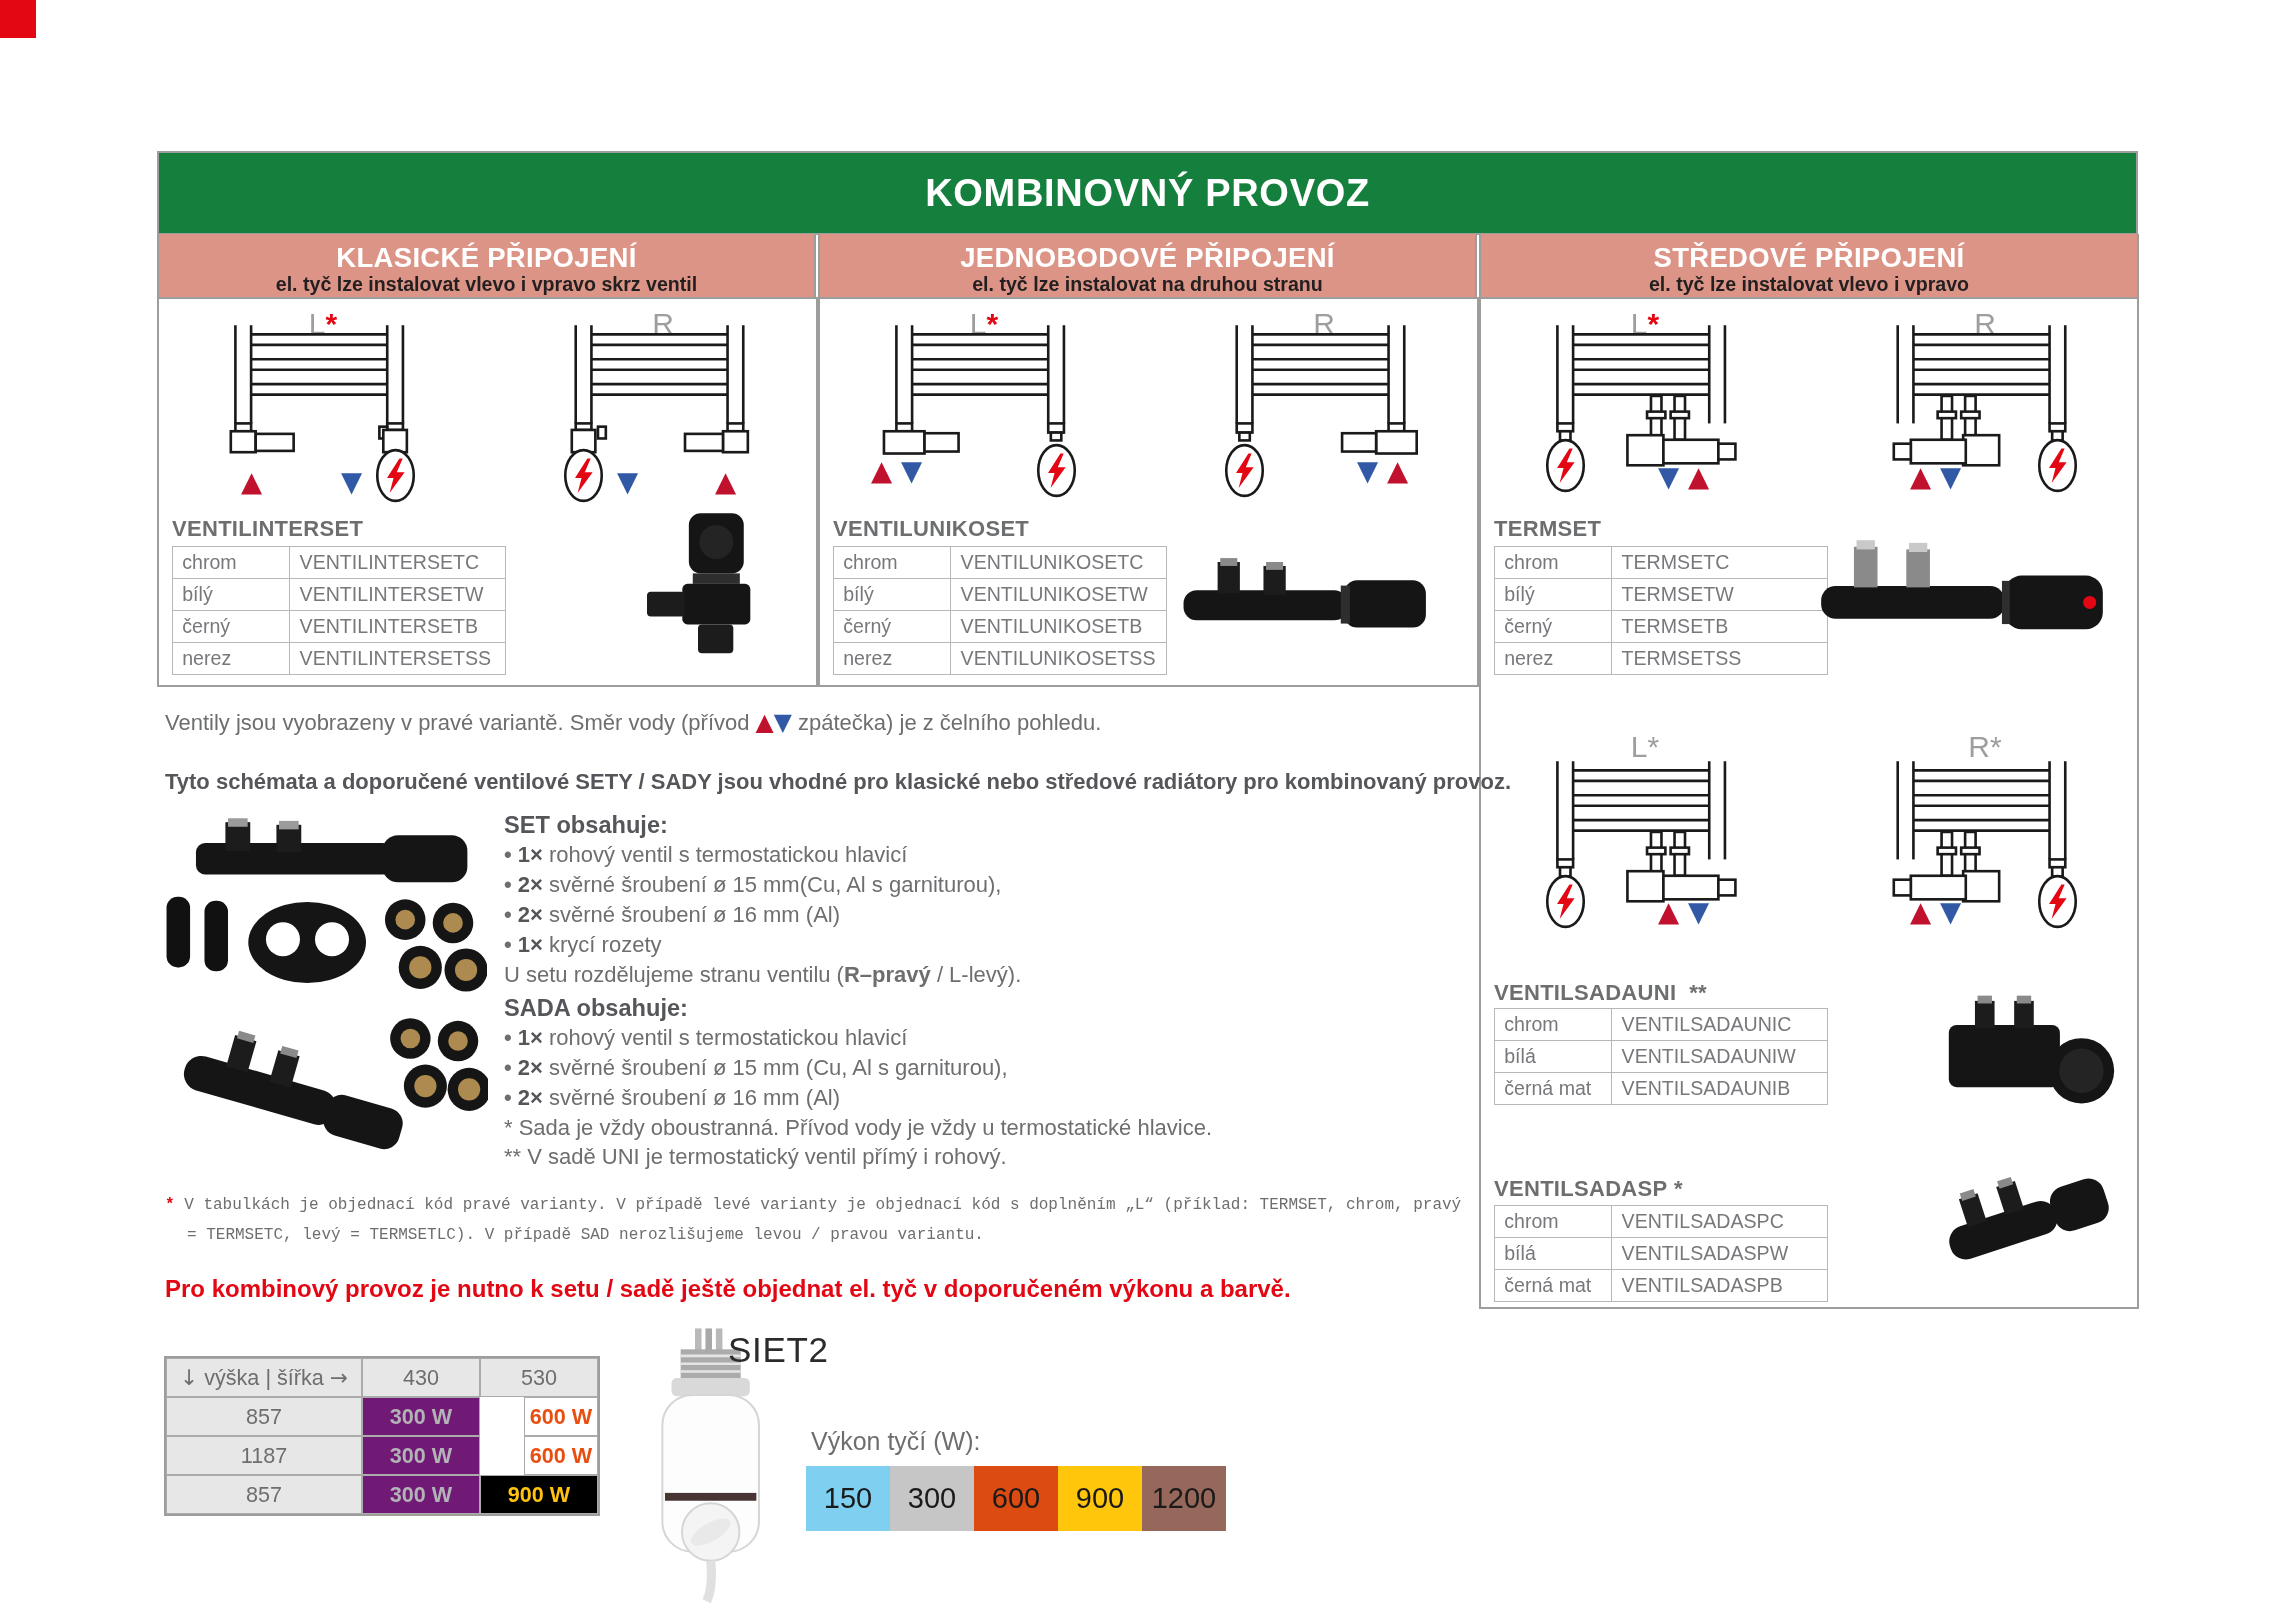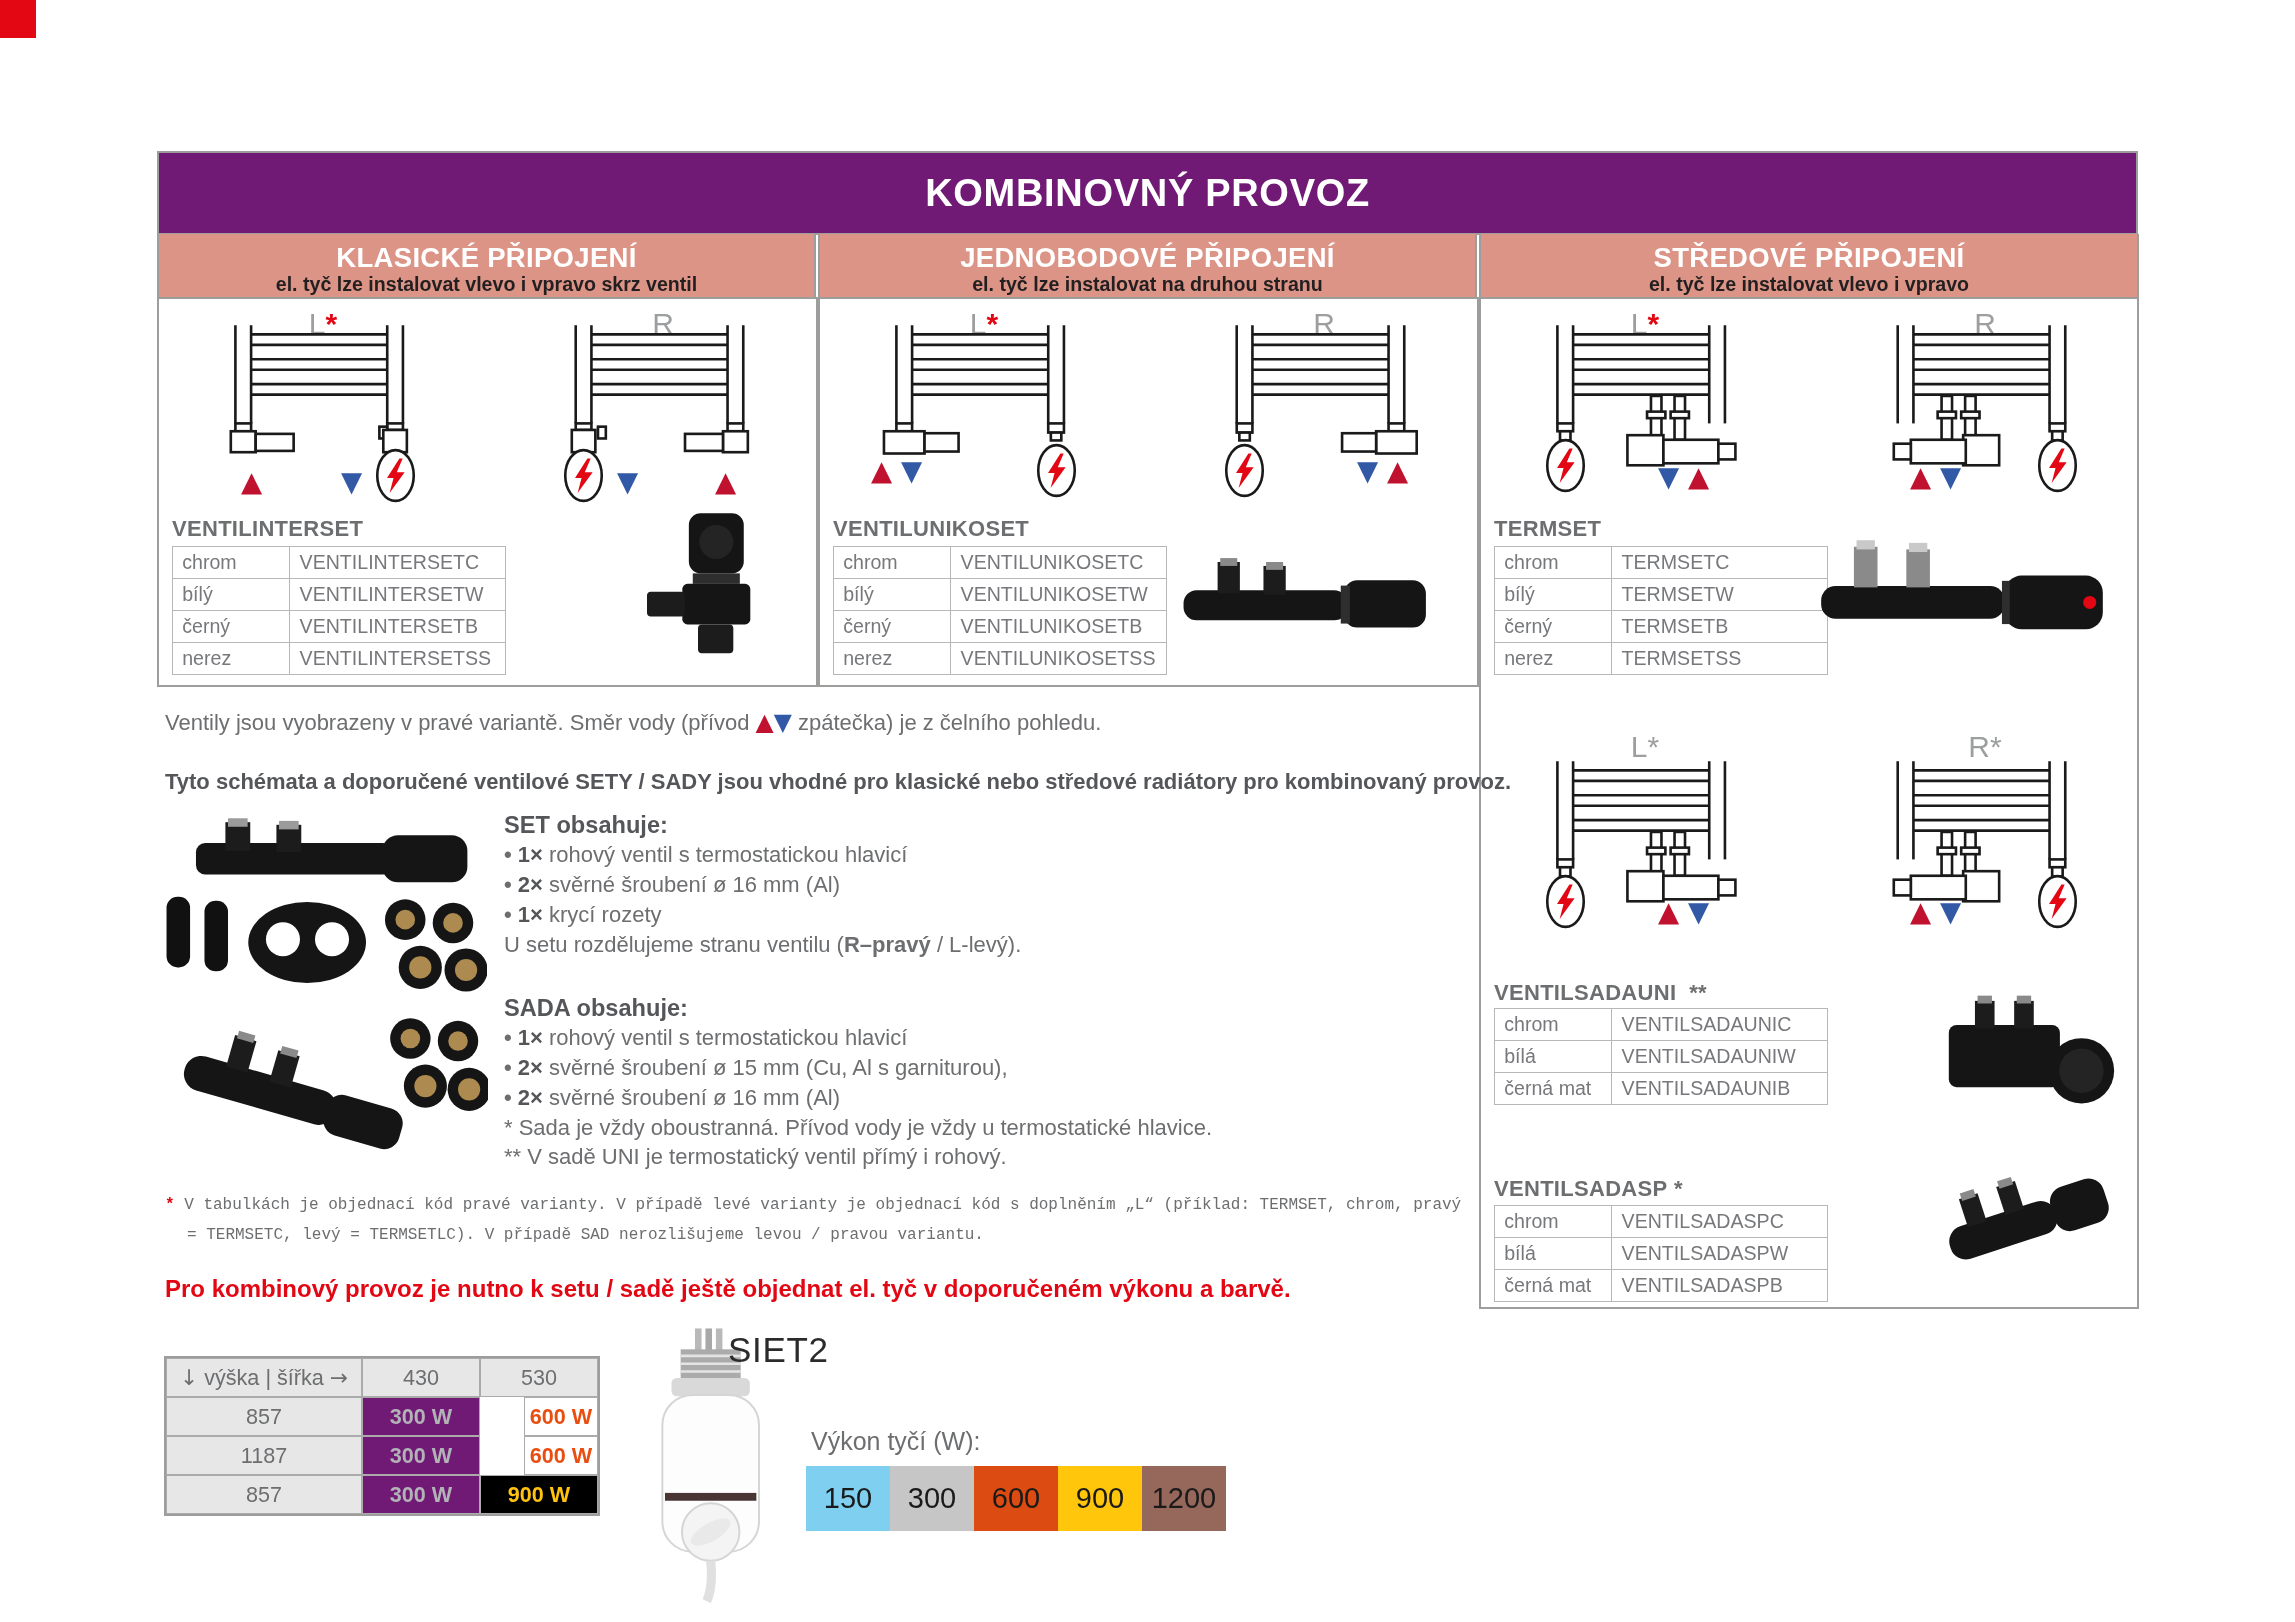--- a/index.html
+++ b/index.html
@@ -5,21 +5,21 @@
   html,body{margin:0;padding:0;}
   .page{position:relative;width:2295px;height:1623px;background:#fff;overflow:hidden;
         font-family:"Liberation Sans",sans-serif;color:#6D6E70;}
   .abs{position:absolute;}
   .uni{font-family:"DejaVu Sans",sans-serif;}
 
   
   .corner{left:0;top:0;width:36px;height:38px;background:#E30613;}
 
   
-  .banner{left:157px;top:151px;width:1981px;height:84px;background:#701a75;
+  .banner{left:157px;top:151px;width:1981px;height:84px;background:#15803d;
           border:2px solid #9D9D9C;box-sizing:border-box;display:flex;align-items:center;justify-content:center;}
   .banner-title{color:#fff;font-size:38px;font-weight:bold;letter-spacing:0.7px;}
 
   
   .colhead{top:234px;height:71px;background:#DC9486;box-sizing:border-box;border-left:2px solid #9D9D9C;border-right:2px solid #9D9D9C;
            display:flex;flex-direction:column;align-items:center;justify-content:center;}
   .colhead .t{color:#fff;font-size:27.5px;font-weight:bold;letter-spacing:0.3px;line-height:31px;}
   .colhead .s{color:#231F20;font-size:19.6px;font-weight:bold;line-height:23.6px;}
 
   
@@ -422,20 +422,21 @@
       <circle cx="398" cy="228" r="33" fill="#151515"></circle>
         <circle cx="398" cy="228" r="17" fill="#AD8A4F"></circle>
       <circle cx="468" cy="232" r="33" fill="#151515"></circle>
         <circle cx="468" cy="232" r="17" fill="#AD8A4F"></circle>
     </g>
   </svg>
 
   <div class="abs" style="left:504px;top:810px;width:622px;">
     <div class="sec-title">SET obsahuje:</div>
     <div class="li"><b>1×</b><span> rohový ventil s termostatickou hlavicí</span></div>
+    <div class="li"><b>2×</b><span> svěrné šroubení ø 15 mm(Cu, Al s garniturou),</span></div>
     <div class="li"><b>2×</b><span> svěrné šroubení ø 16 mm (Al)</span></div>
     <div class="li"><b>1×</b><span> krycí rozety</span></div>
     <div class="para"><span>U setu rozdělujeme stranu ventilu (</span><b>R–pravý</b><span> / L-levý).</span></div>
   </div>
 
   <svg class="abs" style="left:167px;top:998px;" width="321" height="186" viewBox="0 0 490 285">
     <g transform="rotate(16 160 150)">
       <rect x="20" y="120" width="240" height="54" rx="26" fill="#151515"></rect>
       <rect x="80" y="76" width="34" height="50" fill="#1c1c1c"></rect>
         <rect x="84" y="68" width="26" height="12" fill="#8a8a8a"></rect>

